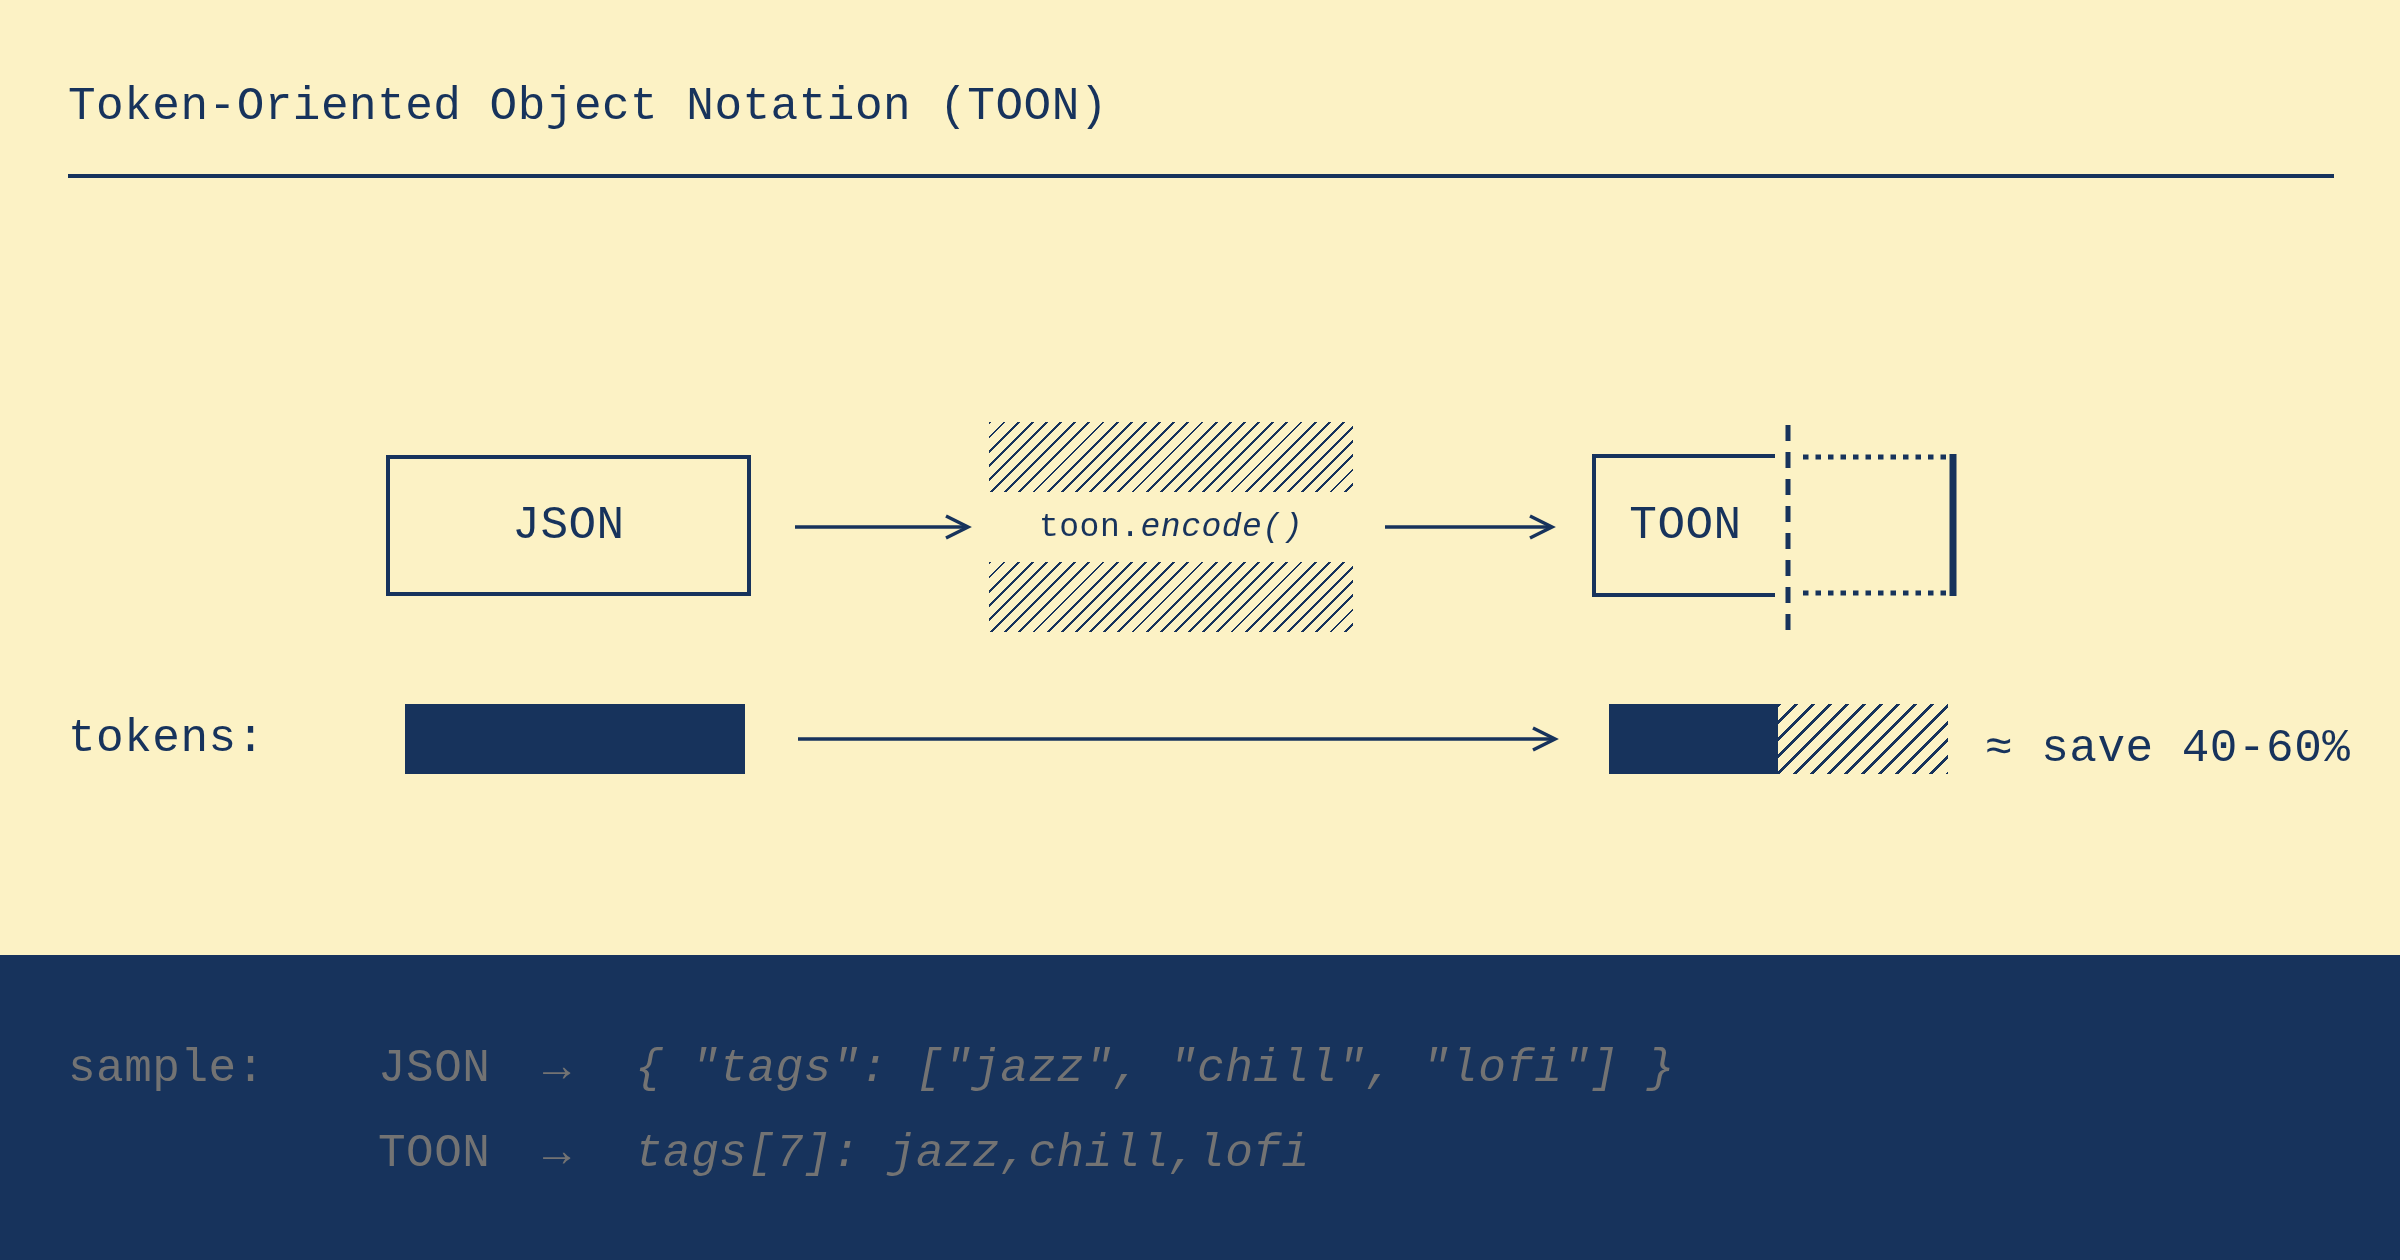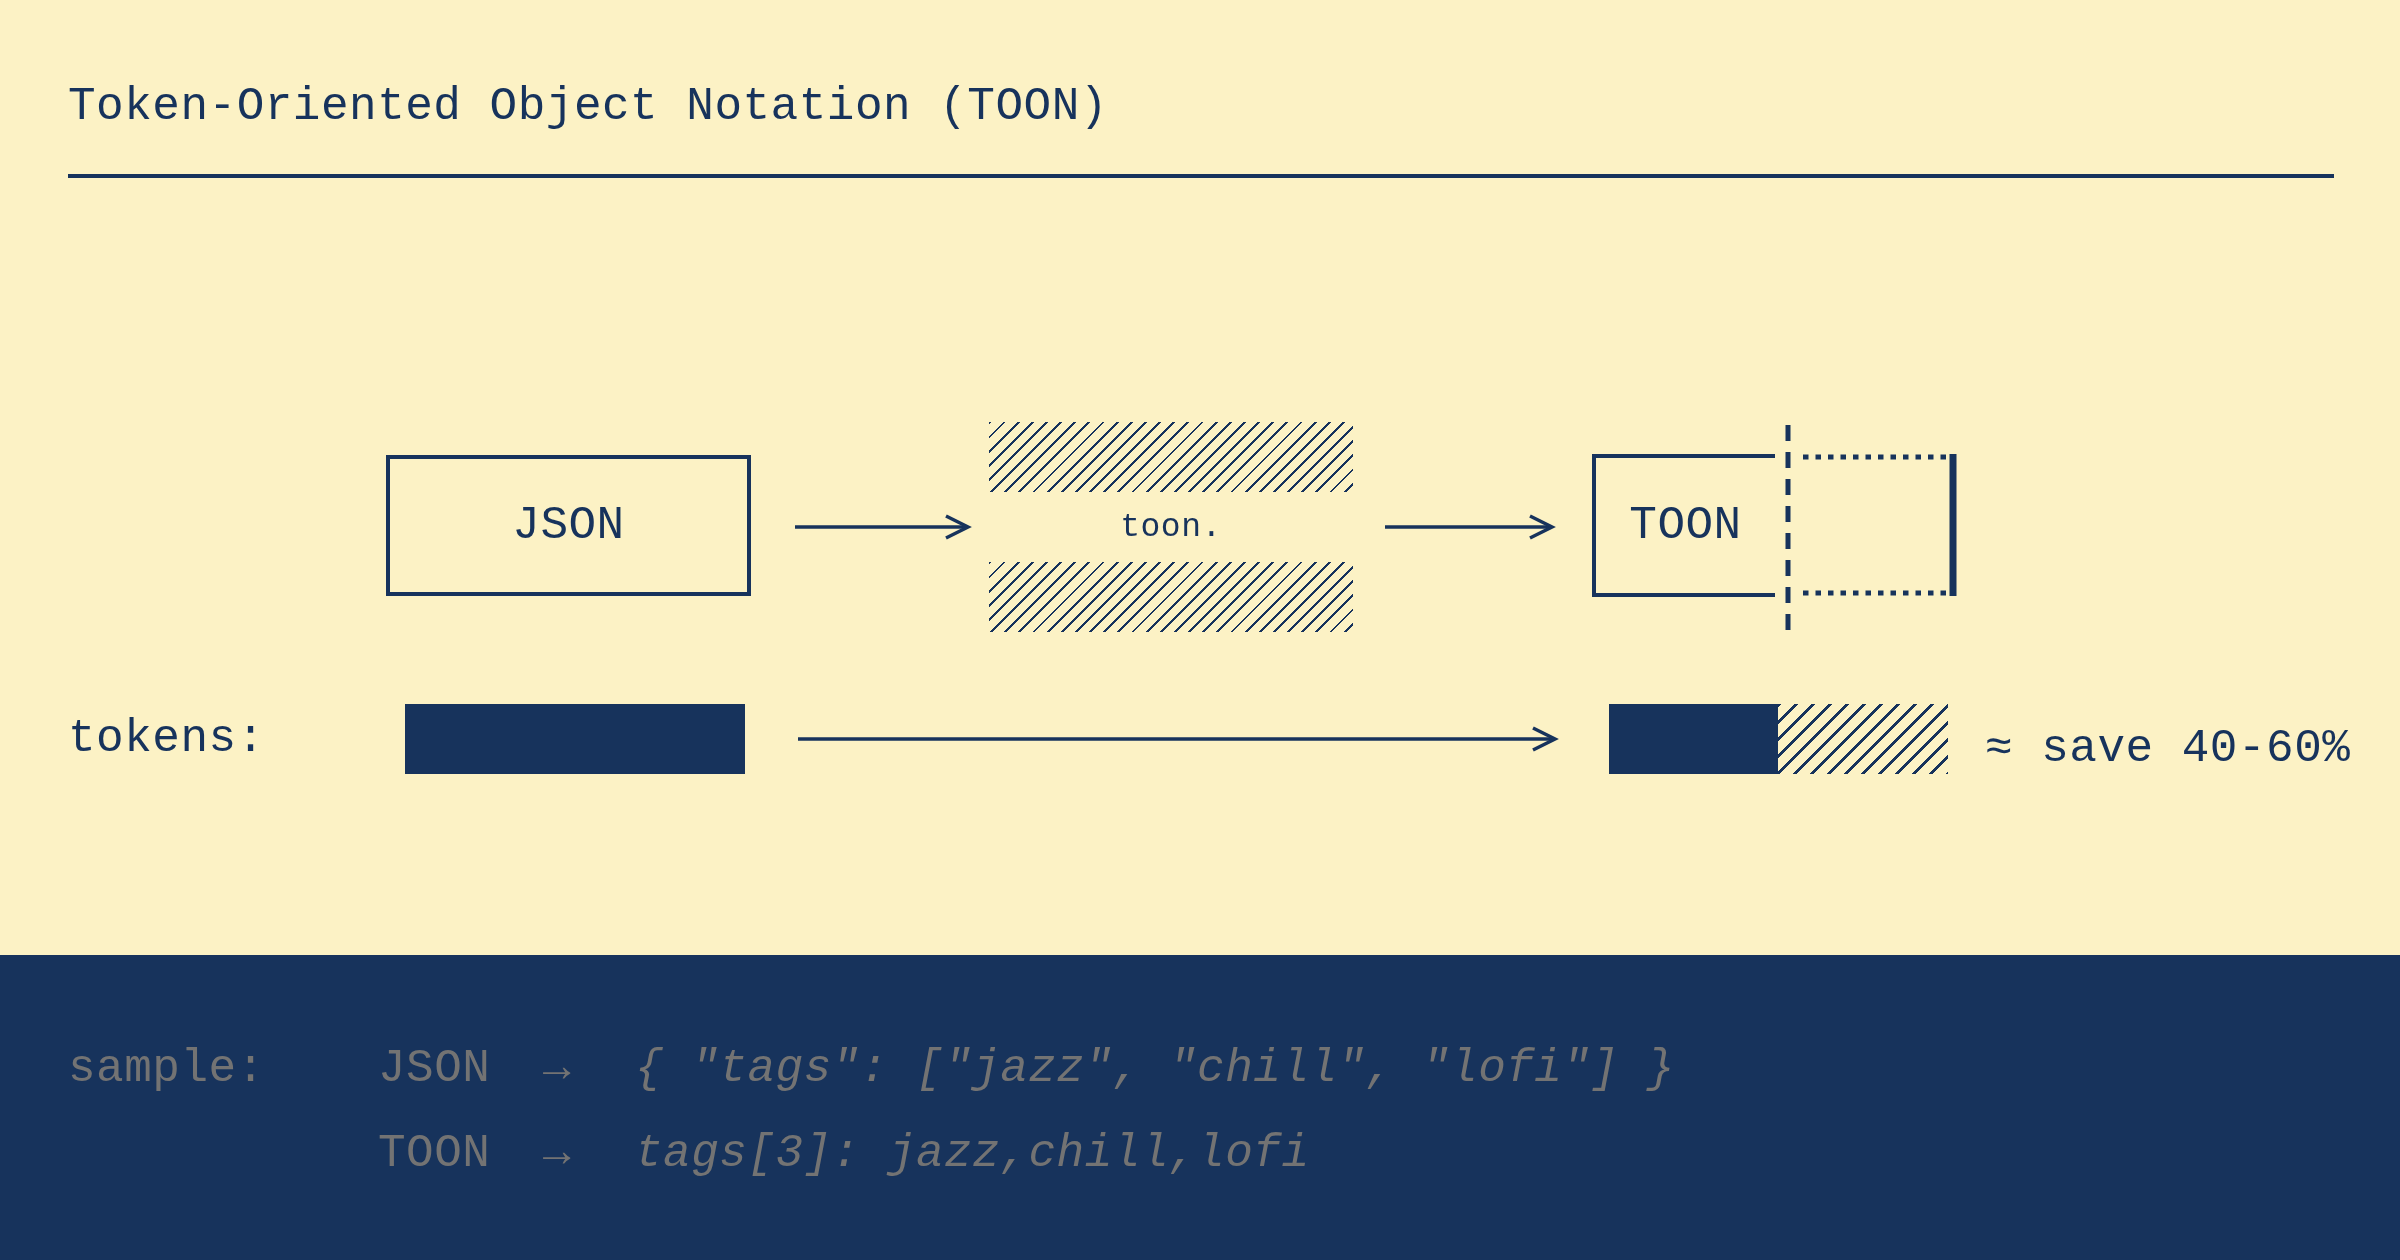--- a/index.html
+++ b/index.html
@@ -48,20 +48,21 @@
   <div class="abs t46" style="left:68px;top:84px;">Token-Oriented Object Notation (TOON)</div>
   <div class="rule"></div>
 
   <div class="box json-box">
     <span>JSON</span>
   </div>
 
   <div class="hatch hatch-top"></div>
   <div class="encoder-label">
     <span>toon.</span>
+      <span class="italic">encode()</span>
   </div>
   <div class="hatch hatch-bottom"></div>
 
   <div class="box toon-box">
     <span>TOON</span>
   </div>
 
   <div class="abs t46" style="left:68px;top:716px;">tokens:</div>
   <div class="bar bar-json"></div>
   <div class="bar bar-toon"></div>
@@ -73,21 +74,21 @@
 
   <div>
     <div class="abs t46 cream-text" style="left:378px;top:1046px;">JSON</div>
     <div class="abs t46 cream-text" style="left:543px;top:1046px;">→</div>
     <div class="abs t46 cream-text italic" style="left:635px;top:1046px;">{ "tags": ["jazz", "chill", "lofi"] }</div>
   </div>
 
   <div>
     <div class="abs t46 cream-text" style="left:378px;top:1131px;">TOON</div>
     <div class="abs t46 cream-text" style="left:543px;top:1131px;">→</div>
-    <div class="abs t46 cream-text italic" style="left:635px;top:1131px;">tags[3]: jazz,chill,lofi</div>
+    <div class="abs t46 cream-text italic" style="left:635px;top:1131px;">tags[7]: jazz,chill,lofi</div>
   </div>
 
   <svg class="svg-overlay" width="2400" height="1260" viewBox="0 0 2400 1260">
     <g stroke="#17335C" stroke-width="3.5" fill="none">
 
       <g>
         <line x1="795" y1="527" x2="966" y2="527"></line>
         <polyline points="946,516 968,527 946,538"></polyline>
       </g>
 

